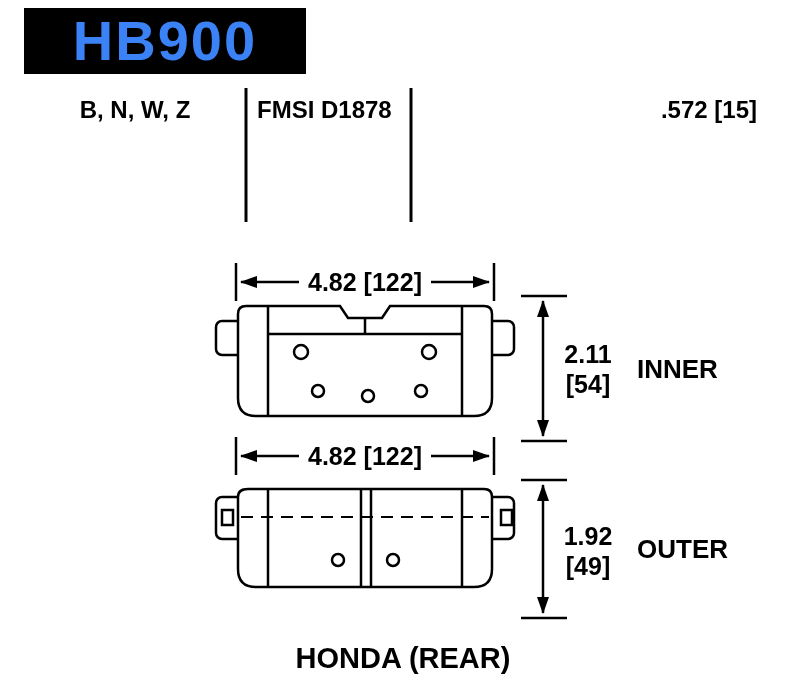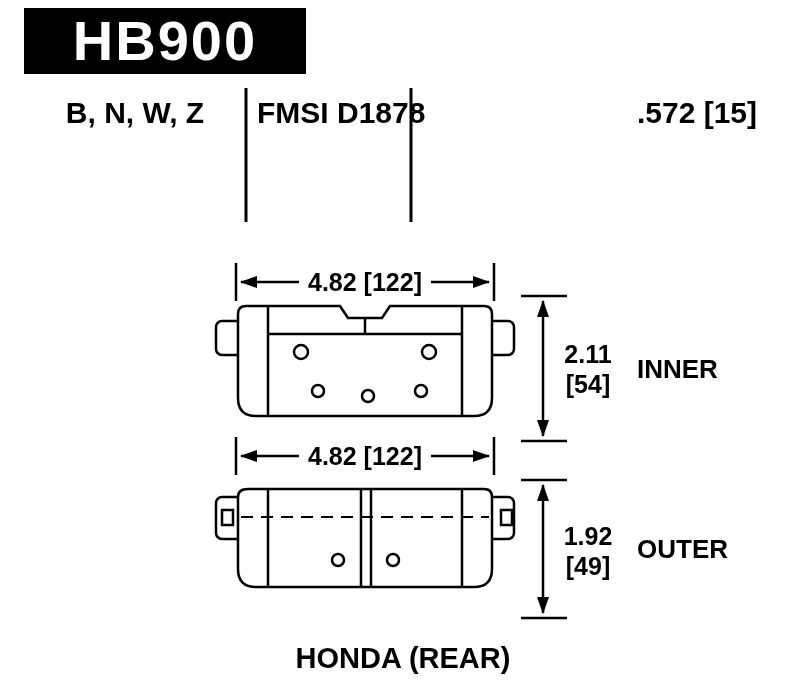--- a/index.html
+++ b/index.html
@@ -10,33 +10,33 @@
     background: #ffffff;
     font-family: "Liberation Sans", sans-serif;
     color: #000;
     overflow: hidden;
   }
   .part-box {
     position: absolute;
     left: 24px; top: 8px;
     width: 282px; height: 66px;
     background: #000000;
-    color: #ffffff;
+    color: #3b82f6;
     display: flex; align-items: center; justify-content: center;
   }
   .part-box .pn {
     font-size: 56px;
     font-weight: bold;
     letter-spacing: 2px;
     line-height: 1;
   }
   .spec {
     position: absolute;
     top: 96px;
-    font-size: 30px;
+    font-size: 24px;
     font-weight: bold;
     white-space: nowrap;
   }
   .spec.compounds { left: 24px; width: 222px; text-align: center; }
   .spec.fmsi { left: 257px; }
   .spec.thickness { left: 552px; width: 205px; text-align: right; }
   svg.diagram { position: absolute; left: 0; top: 0; }
   svg.diagram text {
     font-family: "Liberation Sans", sans-serif;
     font-weight: bold;

